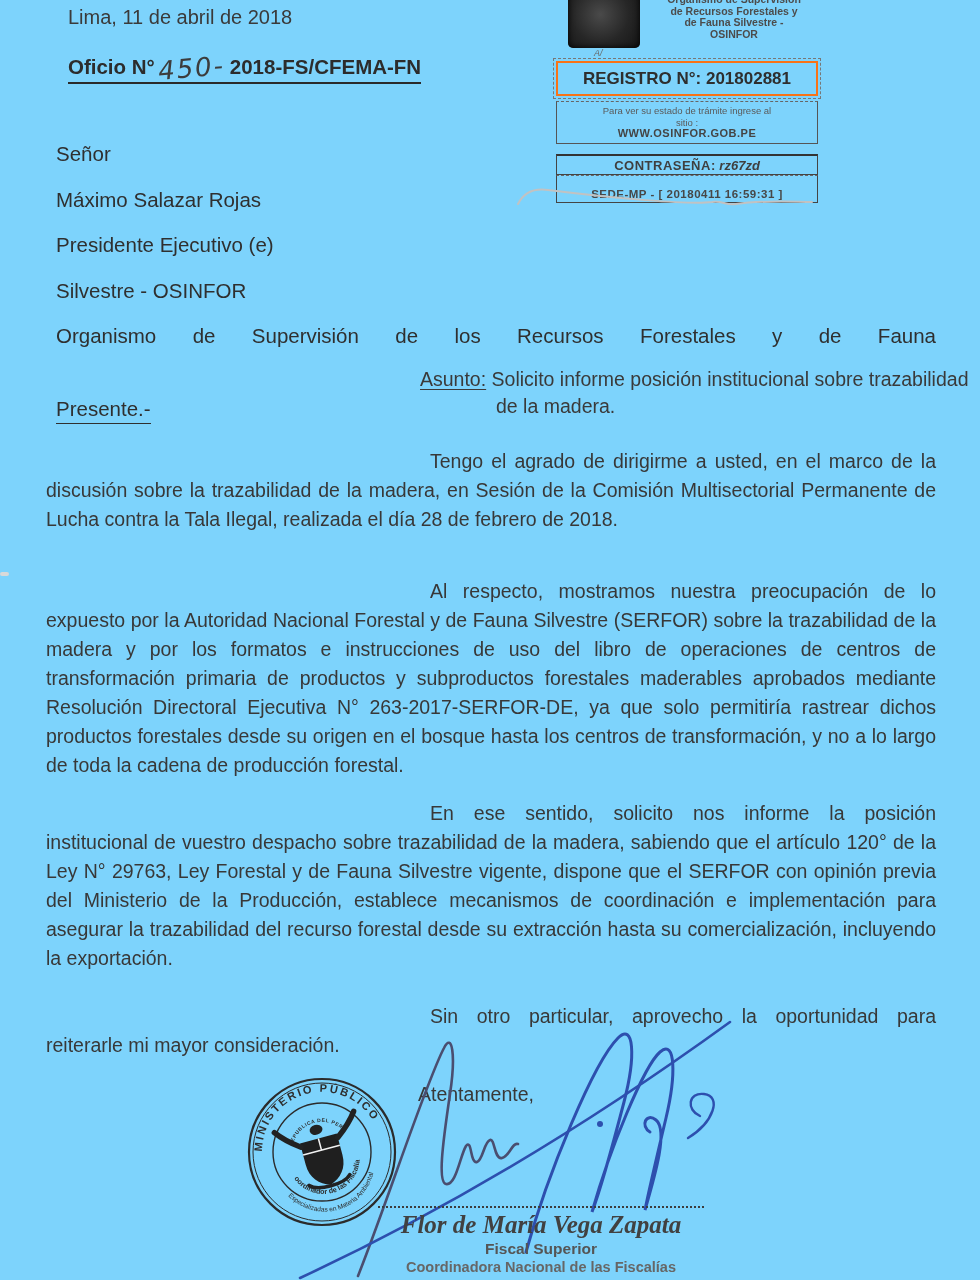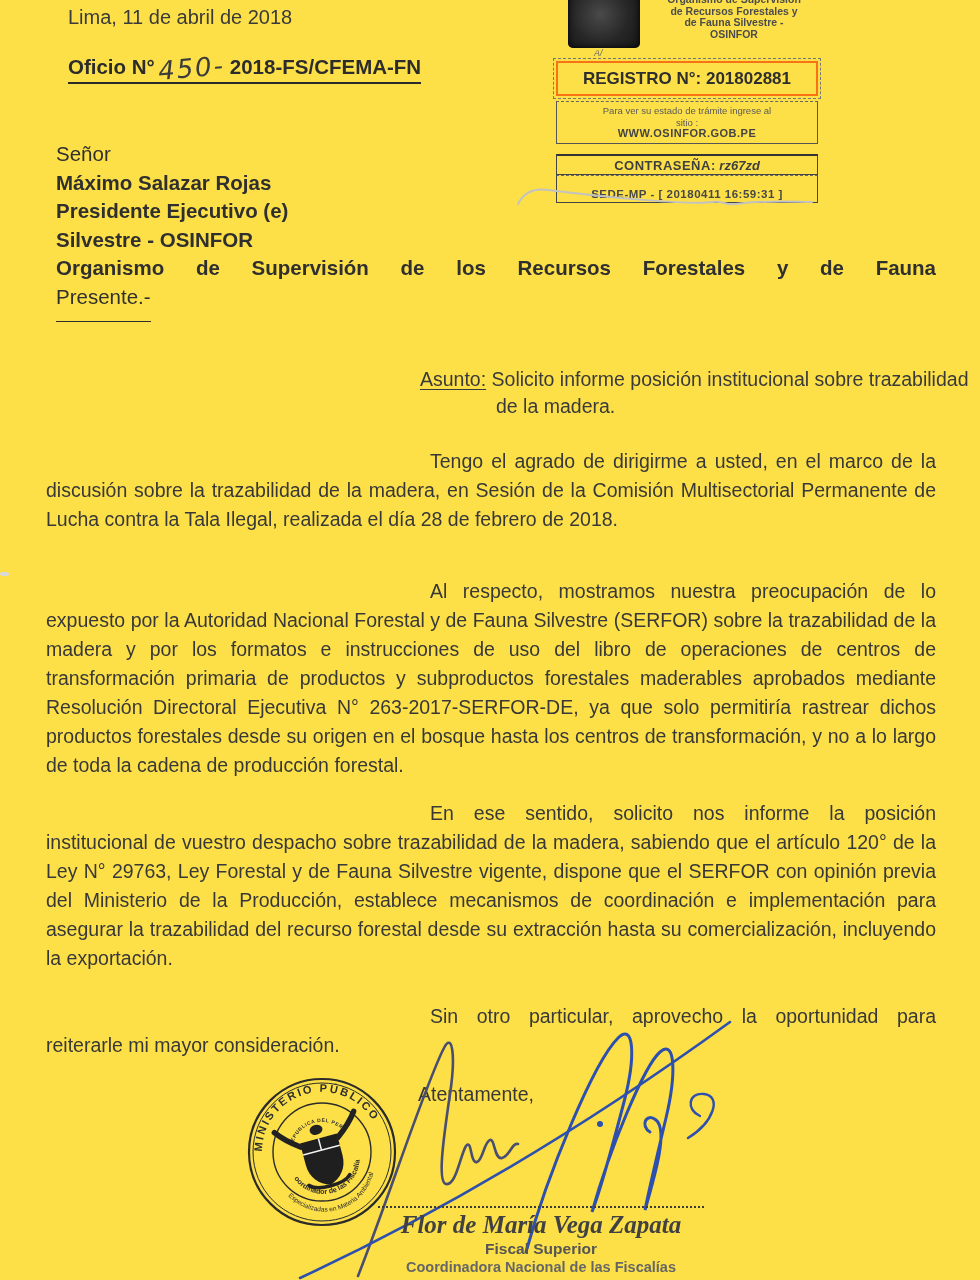--- a/index.html
+++ b/index.html
@@ -1,33 +1,33 @@
 <!DOCTYPE html>
 <html><head>
 <meta charset="utf-8">
 <style>
   html,body{margin:0;padding:0;background:#e9e9e9;}
   .page{
     position:relative; width:980px; height:1280px; margin:0 auto;
-    background:#fde047; overflow:hidden;
+    background:#7dd3fc; overflow:hidden;
     font-family:"Liberation Sans", sans-serif; color:#333;
   }
   
   .dateline{position:absolute; left:68px; top:6px; font-size:20px; color:#3a3a3a;}
   .oficio{position:absolute; left:68px; top:50px; font-size:20.5px; font-weight:bold; color:#2c2c2c;}
   .oficio .u{display:inline-block; border-bottom:2.5px solid #2a2a2a; padding-bottom:2px;}
   .handwritten{
     display:inline-block; font-size:26px; font-style:italic; letter-spacing:2px;
     transform:rotate(-5deg); position:relative; top:3px; margin:0 5px 0 3px;
     font-weight:normal; color:#3c3c3c; font-family:"DejaVu Sans", sans-serif;
   }
   .addressee{position:absolute; left:56px; top:140px; width:880px; font-size:20.5px; line-height:28.5px; color:#2f2f2f;}
-  .addressee .bold{font-weight:bold;}
+  .addressee .bold{font-weight:normal;margin-top:17px;}
   .addressee .just{text-align:justify; text-align-last:justify;}
-  .presente{display:inline-block; border-bottom:1.6px solid #2f2f2f; padding-bottom:10px;}
+  .presente{display:inline-block; border-bottom:1.6px solid #2f2f2f; padding-bottom:0;margin-top:44px;}
   .asunto{position:absolute; left:420px; top:333px; width:482px; font-size:19.5px; line-height:27px;
           padding-left:76px; text-indent:-76px; text-align:left; color:#3a3a3a;margin-top:33px;}
   .refline{position:absolute; left:420px; top:399px; width:548px; font-size:18.5px; color:#3a3a3a;}
   .lbl{text-decoration:underline; text-underline-offset:3px;}
   .para{position:absolute; left:46px; width:890px; font-size:19.5px; line-height:29px;
         text-align:justify; color:#383838;}
   .indent{text-indent:384px;}
   .atentamente{position:absolute; left:418px; top:1083px; font-size:19.5px; color:#383838;}
   
   .sigblock{position:absolute; left:378px; top:1206px; width:326px; text-align:center;}

